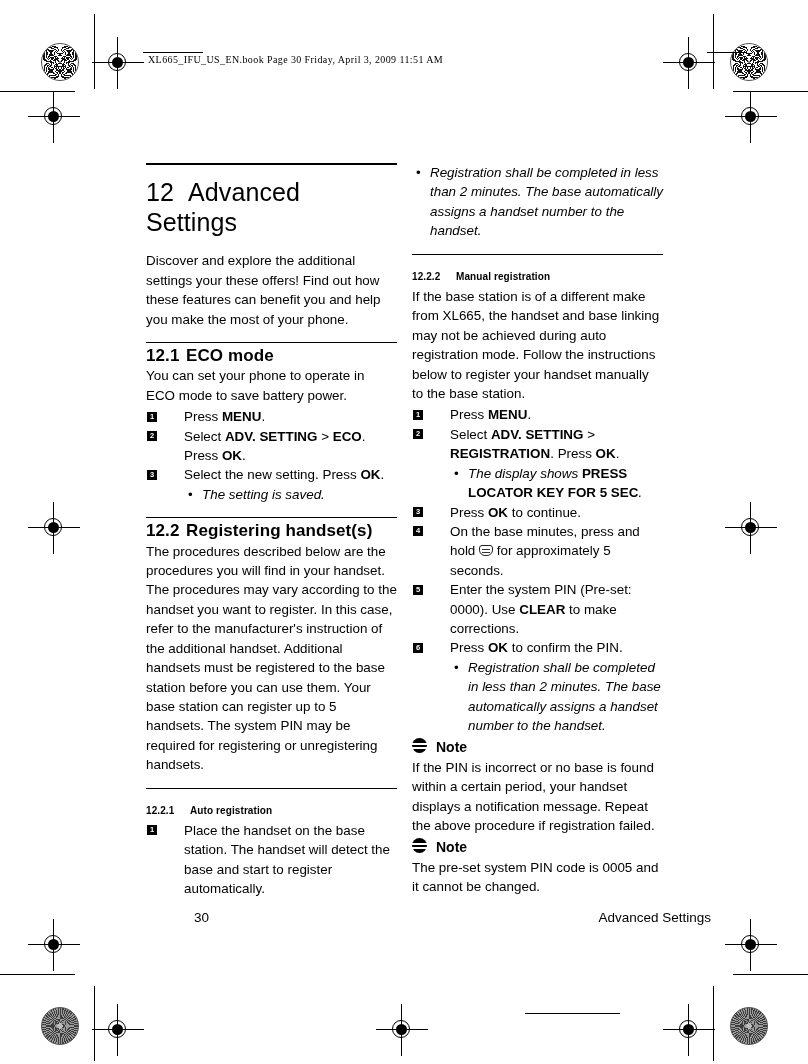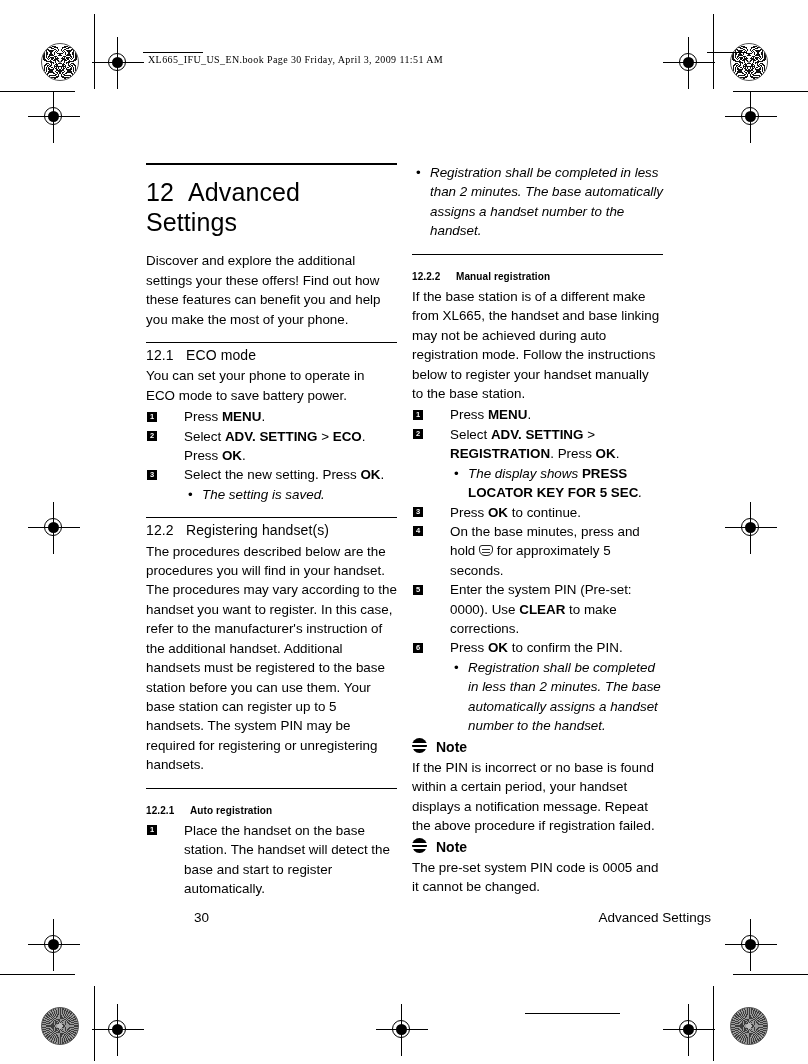--- a/index.html
+++ b/index.html
@@ -123,22 +123,22 @@
     margin: 0 0 14px 0;
     letter-spacing: 0.1px;
   }
   h1.chapter .num { margin-right: 14px; }
 
   p.body {
     margin: 0 0 2px 0;
   }
 
   h2.sec {
-    font-size: 14px;
-    font-weight: normal;
+    font-size: 17px;
+    font-weight: bold;
     margin: 0 0 1px 0;
     letter-spacing: 0.1px;
   }
   h2.sec .num { display: inline-block; min-width: 40px; }
 
   h3.subsec {
     font-size: 10px;
     font-weight: bold;
     margin: 12px 0 1px 0;
     letter-spacing: 0.1px;

